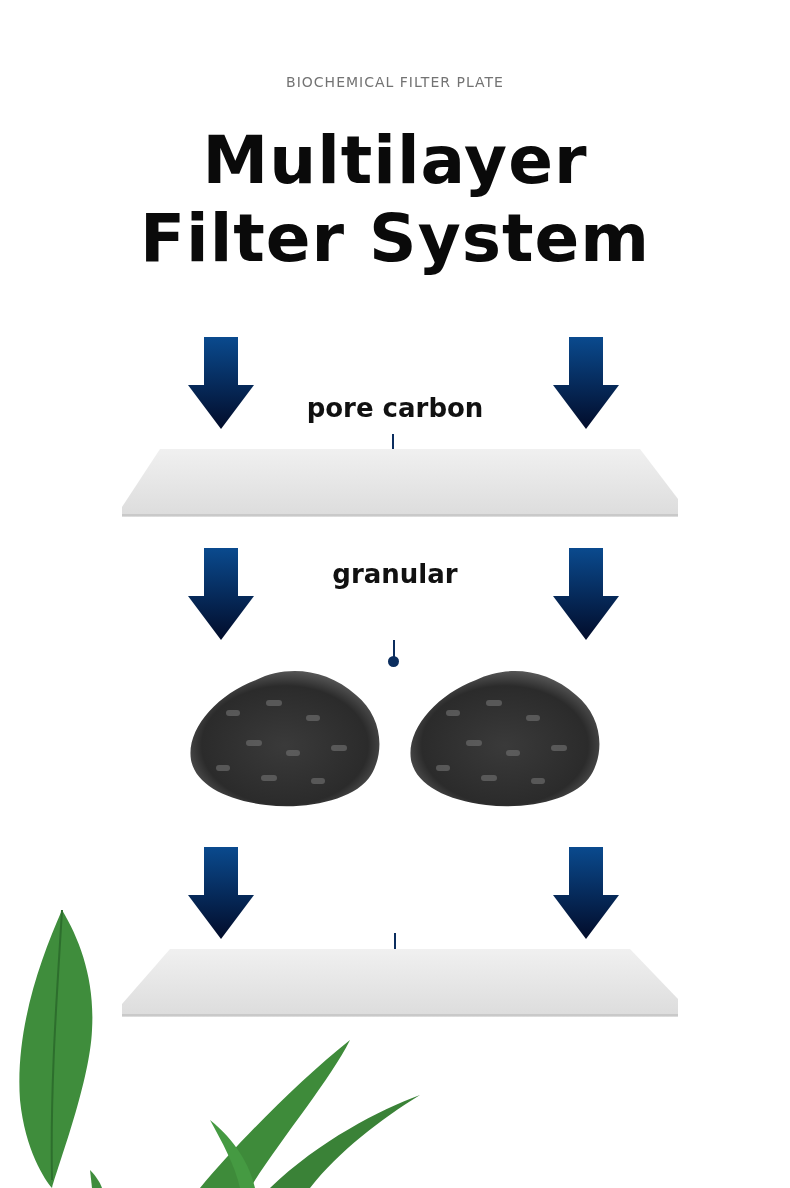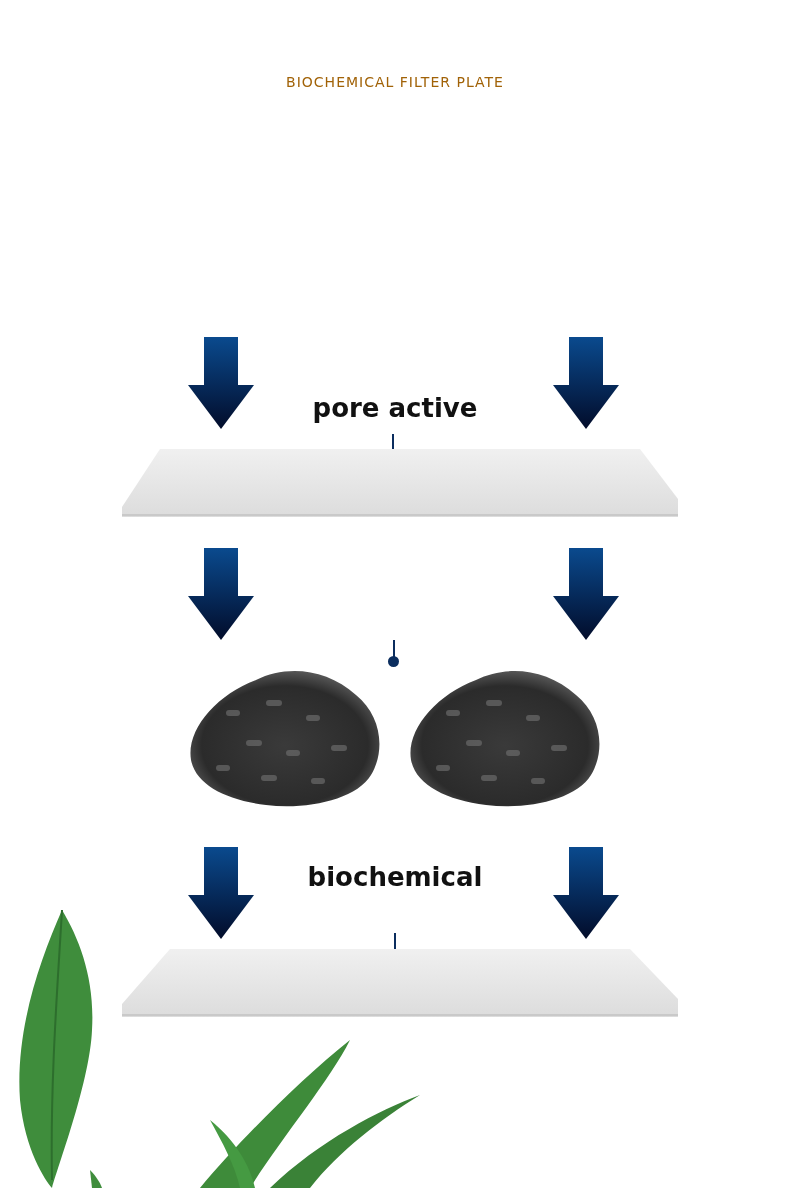--- a/index.html
+++ b/index.html
@@ -1,17 +1,17 @@
 <!DOCTYPE html>
 <html><head>
 <meta charset="utf-8">
 <style>
   html, body { margin:0; padding:0; }
   body { width:790px; height:1188px; position:relative; overflow:hidden; background:#ffffff; font-family:"DejaVu Sans", sans-serif; }
-  .subtitle { position:absolute; top:74px; left:0; width:790px; text-align:center; font-size:14px; letter-spacing:1px; color:#a16207; font-family:"DejaVu Sans", sans-serif; }
+  .subtitle { position:absolute; top:74px; left:0; width:790px; text-align:center; font-size:14px; letter-spacing:1px; color:#737373; font-family:"DejaVu Sans", sans-serif; }
   .title { position:absolute; top:122px; left:0; width:790px; text-align:center; font-size:66px; line-height:78px; font-weight:bold; color:#0a0a0a; font-family:"DejaVu Sans", sans-serif; letter-spacing:1px; }
   .arrow { position:absolute; width:66px; height:92px; }
   .label { position:absolute; left:245px; width:300px; text-align:center; font-weight:bold; color:#111; font-size:26px; line-height:31px; font-family:"DejaVu Sans", sans-serif; }
   .pin { position:absolute; width:2px; background:#0b2d5e; }
   .dot { position:absolute; width:11px; height:11px; border-radius:50%; background:#0b2d5e; }
   .sponge { position:absolute; left:122px; width:556px; height:70px; }
   .carbon { position:absolute; top:660px; width:200px; height:150px; }
   .plant { position:absolute; left:0; top:880px; width:430px; height:308px; }
 </style>
 </head>
@@ -30,45 +30,48 @@
     <radialGradient id="carbonGrad" cx="0.5" cy="0.55" r="0.55">
       <stop offset="0" stop-color="#3a3a3a"></stop>
       <stop offset="0.8" stop-color="#2b2b2b"></stop>
       <stop offset="1" stop-color="#555"></stop>
     </radialGradient>
   </defs>
 </svg>
 
 <div class="subtitle">BIOCHEMICAL FILTER PLATE</div>
 <div class="title">
+  <div>Multilayer</div>
+  <div>Filter System</div>
 </div>
 
 <svg class="arrow" style="left:188px;top:337px" viewBox="0 0 66 92">
     <path d="M16 0H50V48H66L33 92L0 48H16Z" fill="url(#arrowGrad)"></path>
   </svg>
 <svg class="arrow" style="left:553px;top:337px" viewBox="0 0 66 92">
     <path d="M16 0H50V48H66L33 92L0 48H16Z" fill="url(#arrowGrad)"></path>
   </svg>
 <div class="label" style="top:393px">
-  <div>pore active</div>
+  <div>pore carbon</div>
 </div>
 <div class="pin" style="left:392px;top:434px;height:26px"></div>
 <div class="dot" style="left:387px;top:458px"></div>
 <svg class="sponge" style="top:449px" viewBox="0 0 556 70">
   <path d="M38 0H518L556 50V68H0V58Z" fill="url(#spongeGrad)"></path>
   <path d="M0 66H556" stroke="#c9c9c9" stroke-width="2"></path>
 </svg>
 
 <svg class="arrow" style="left:188px;top:548px" viewBox="0 0 66 92">
     <path d="M16 0H50V48H66L33 92L0 48H16Z" fill="url(#arrowGrad)"></path>
   </svg>
 <svg class="arrow" style="left:553px;top:548px" viewBox="0 0 66 92">
     <path d="M16 0H50V48H66L33 92L0 48H16Z" fill="url(#arrowGrad)"></path>
   </svg>
 <div class="label" style="top:559px">
+  <div>granular</div>
 </div>
 <div class="pin" style="left:393px;top:640px;height:22px"></div>
 <div class="dot" style="left:388px;top:656px"></div>
 <svg class="carbon" style="left:186px" viewBox="0 0 200 150">
   <path d="M5 100C0 70 30 35 70 20C100 5 140 8 170 35C195 55 200 90 185 115C170 140 120 150 80 145C40 140 10 125 5 100Z" fill="url(#carbonGrad)"></path>
   <g fill="#6a6a6a" opacity="0.7">
     <rect x="40" y="50" width="14" height="6" rx="3"></rect>
       <rect x="80" y="40" width="16" height="6" rx="3"></rect>
       <rect x="120" y="55" width="14" height="6" rx="3"></rect>
     <rect x="60" y="80" width="16" height="6" rx="3"></rect>
@@ -94,21 +97,20 @@
   </g>
 </svg>
 
 <svg class="arrow" style="left:188px;top:847px" viewBox="0 0 66 92">
     <path d="M16 0H50V48H66L33 92L0 48H16Z" fill="url(#arrowGrad)"></path>
   </svg>
 <svg class="arrow" style="left:553px;top:847px" viewBox="0 0 66 92">
     <path d="M16 0H50V48H66L33 92L0 48H16Z" fill="url(#arrowGrad)"></path>
   </svg>
 <div class="label" style="top:862px">
-  <div>biochemical</div>
 </div>
 <div class="pin" style="left:394px;top:933px;height:24px"></div>
 <div class="dot" style="left:389px;top:956px"></div>
 <svg class="sponge" style="top:949px" viewBox="0 0 556 70">
   <path d="M48 0H508L556 50V68H0V55Z" fill="url(#spongeGrad)"></path>
   <path d="M0 66H556" stroke="#c9c9c9" stroke-width="2"></path>
 </svg>
 
 <svg class="plant" viewBox="0 0 430 308">
   <path d="M62 30C40 80 15 150 20 220C25 270 45 300 52 308C60 280 90 200 92 150C95 100 80 60 62 30Z" fill="#3f8d3c"></path>

